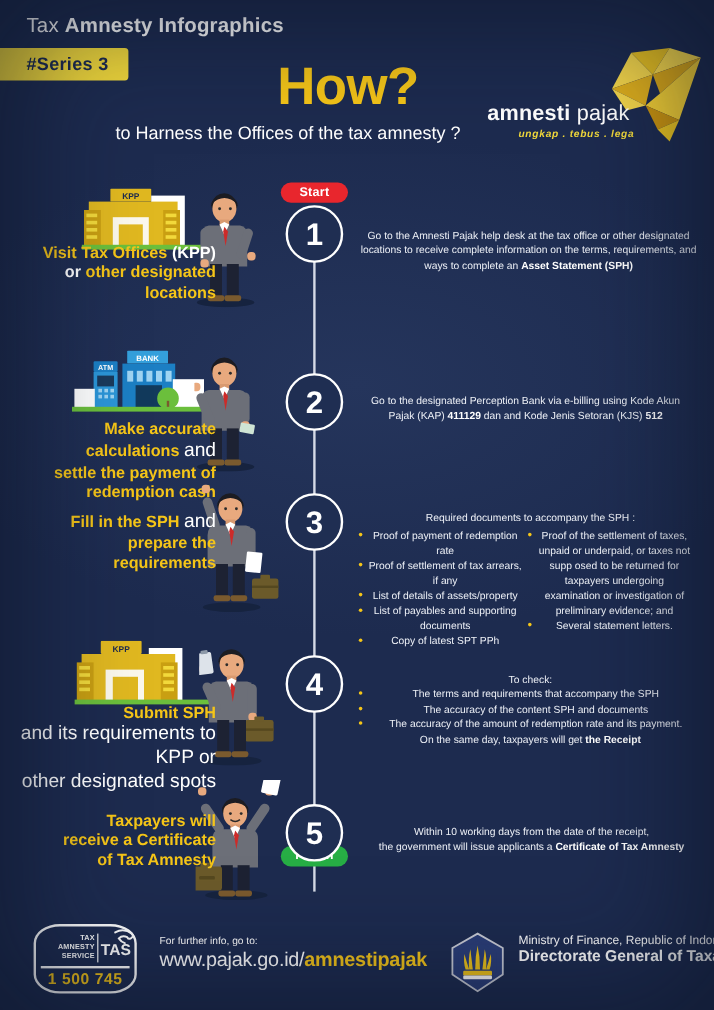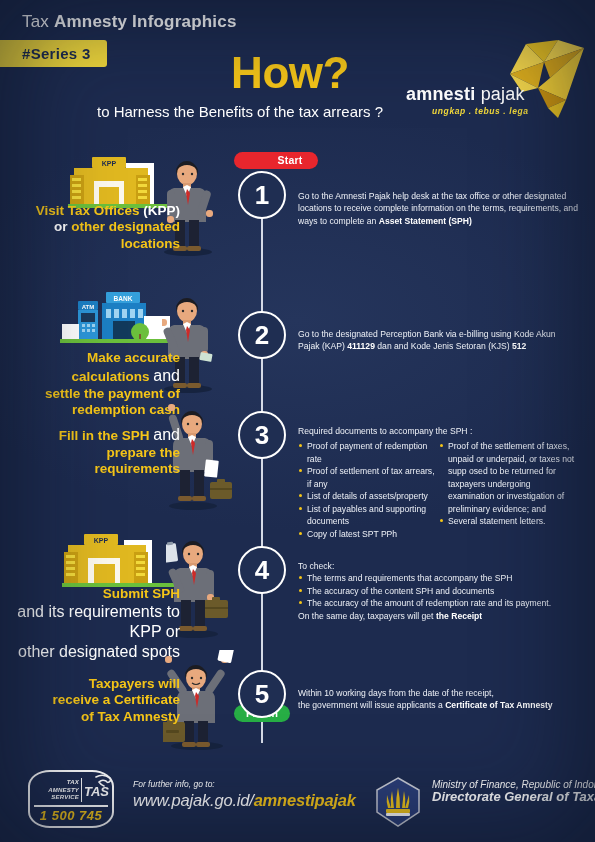--- a/index.html
+++ b/index.html
@@ -57,54 +57,54 @@
   
   .tl-line{
     position:absolute;left:261px;top:178px;width:2px;height:565px;
     background:#d5dae6;
   }
   .pill{
     position:absolute;left:234px;width:56px;height:17px;border-radius:9px;
     font-size:10.5px;font-weight:700;color:#fff;text-align:center;line-height:17px;
     letter-spacing:.2px;
   }
-  .pill.start{top:152px;background:#e8262d;padding-left:28px;}
+  .pill.start{top:152px;background:#e8262d;}
   .pill.finish{top:705px;background:#27ae45;text-align:center;}
   .step-circle{
     position:absolute;left:238px;width:48px;height:48px;border-radius:50%;
     border:2px solid #ffffff;background:#1f2e52;
     color:#ffffff;font-size:26px;font-weight:700;
     display:flex;align-items:center;justify-content:center;
     box-sizing:border-box;
   }
 
   
   .label{
     position:absolute;right:auto;text-align:right;
     font-size:13.5px;line-height:1.22;font-weight:700;color:#f5c518;
   }
   .label .w{color:#ffffff;font-weight:700;}
   .label .n{color:#ffffff;font-weight:400;font-size:12px;}
 
   
   .body-txt{
-    position:absolute;font-size:8.6px;line-height:1.45;color:#eef1f7;font-weight:400;
+    position:absolute;font-size:8.6px;line-height:1.45;color:#eef1f7;font-weight:400;text-align:center;
   }
   .body-txt b{font-weight:700;color:#ffffff;}
   .bullets{margin:0;padding:0;list-style:none;}
   .bullets li{position:relative;padding-left:9px;margin-bottom:0px;}
   .bullets li:before{
     content:"";position:absolute;left:1px;top:4px;width:3px;height:3px;border-radius:50%;
     background:#f5c518;
   }
   .col2{display:flex;gap:4px;}
   .col2 > div{width:calc(50% - 7px);}
 
   
-  .footer{position:absolute;left:0;top:762px;width:595px;height:80px;font-style:italic;}
+  .footer{position:absolute;left:0;top:762px;width:595px;height:80px;}
   .tas{position:absolute;left:28px;top:8px;width:86px;height:58px;}
   .tas-frame{
     position:absolute;inset:0;border:2px solid #ffffff;
     border-radius:22px/16px;
   }
   .tas-l1{position:absolute;left:7px;top:9px;width:44px;text-align:right;
     font-size:6px;line-height:1.25;font-weight:700;color:#ffffff;letter-spacing:.2px;}
   .tas-div{position:absolute;left:53px;top:8px;width:1px;height:24px;background:#ffffff;}
   .tas-tas{position:absolute;left:56px;top:14px;font-size:13px;font-weight:700;color:#ffffff;}
   .tas-rule{position:absolute;left:6px;top:35px;width:74px;height:2px;background:#ffffff;}
@@ -128,21 +128,21 @@
 
 <div id="page">
 
   <div class="header">
     <div class="hdr-title">
       <span>Tax</span>
       <b>Amnesty Infographics</b>
     </div>
     <div class="series-badge">#Series 3</div>
     <div class="how">How?</div>
-    <div class="subhead">to Harness the Benefits of the tax arrears ?</div>
+    <div class="subhead">to Harness the Offices of the tax amnesty ?</div>
 
     <div class="logo-ap">
       <svg width="190" height="100" viewBox="0 0 190 100">
         <polygon points="112,52 128,22 146,40" fill="#f7d84a"></polygon>
         <polygon points="128,22 146,40 160,18" fill="#e8c120"></polygon>
         <polygon points="146,40 160,18 186,26" fill="#f7d84a"></polygon>
         <polygon points="112,52 146,40 140,66" fill="#e0b01c"></polygon>
         <polygon points="146,40 186,26 152,56" fill="#d9a718"></polygon>
         <polygon points="140,66 152,56 186,26 168,78" fill="#f3cf34"></polygon>
         <polygon points="140,66 168,78 150,86" fill="#c9930f"></polygon>

